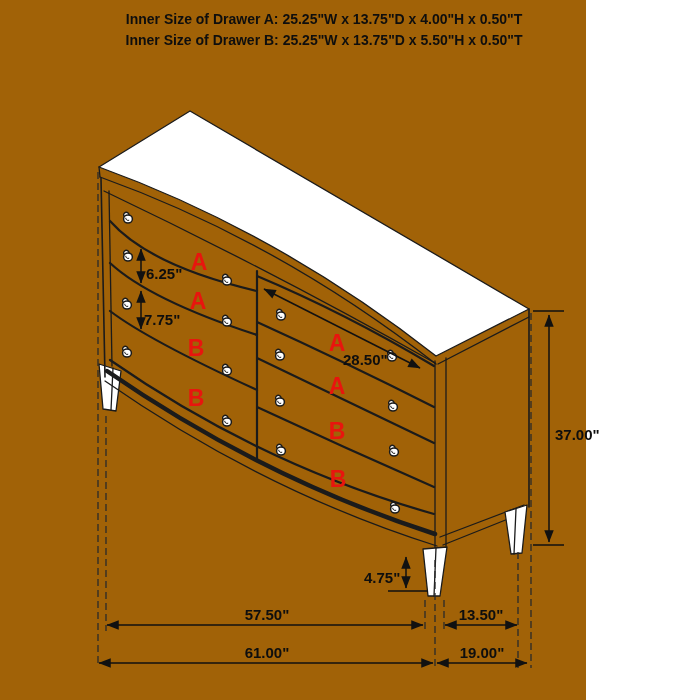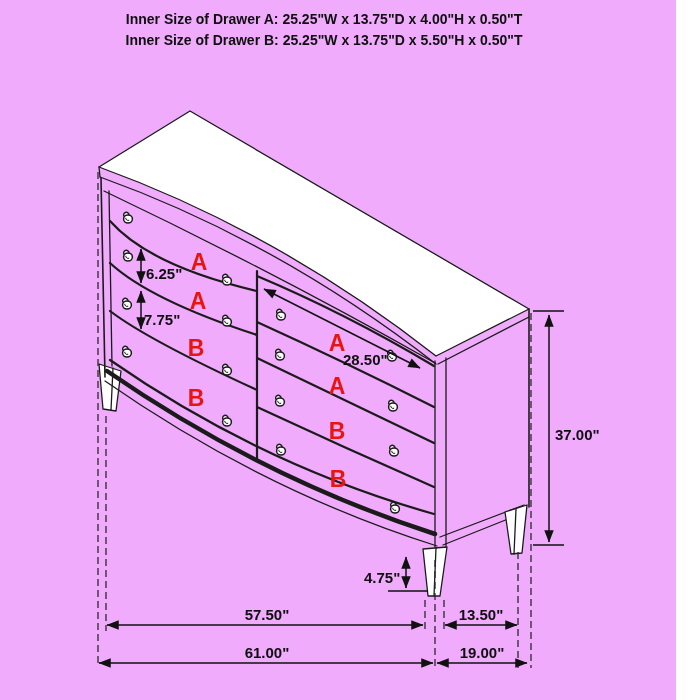--- a/index.html
+++ b/index.html
@@ -1,16 +1,16 @@
 <!DOCTYPE html>
 <html><head>
 <meta charset="utf-8">
 <style>
   html,body{margin:0;padding:0;background:#ffffff;}
-  .stage{width:676px;height:700px;position:relative;background:#f0abfc;
+  .stage{width:586px;height:700px;position:relative;background:#a16207;
          font-family:"Liberation Sans", sans-serif;}
   svg{display:block;}
   .hdr{font:bold 14px "Liberation Sans", sans-serif;fill:#0e0e0e;}
   .dimtxt{font:bold 15px "Liberation Sans", sans-serif;fill:#0e0e0e;}
   .redltr{font:bold 23px "Liberation Sans", sans-serif;}
   .ln{stroke:#1b1b1b;fill:none;stroke-linecap:round;stroke-linejoin:round;}
   .w1{stroke-width:1.3;}
   .w2{stroke-width:2.2;}
   .w3{stroke-width:1.6;}
   .thick{stroke-width:4.5;}

